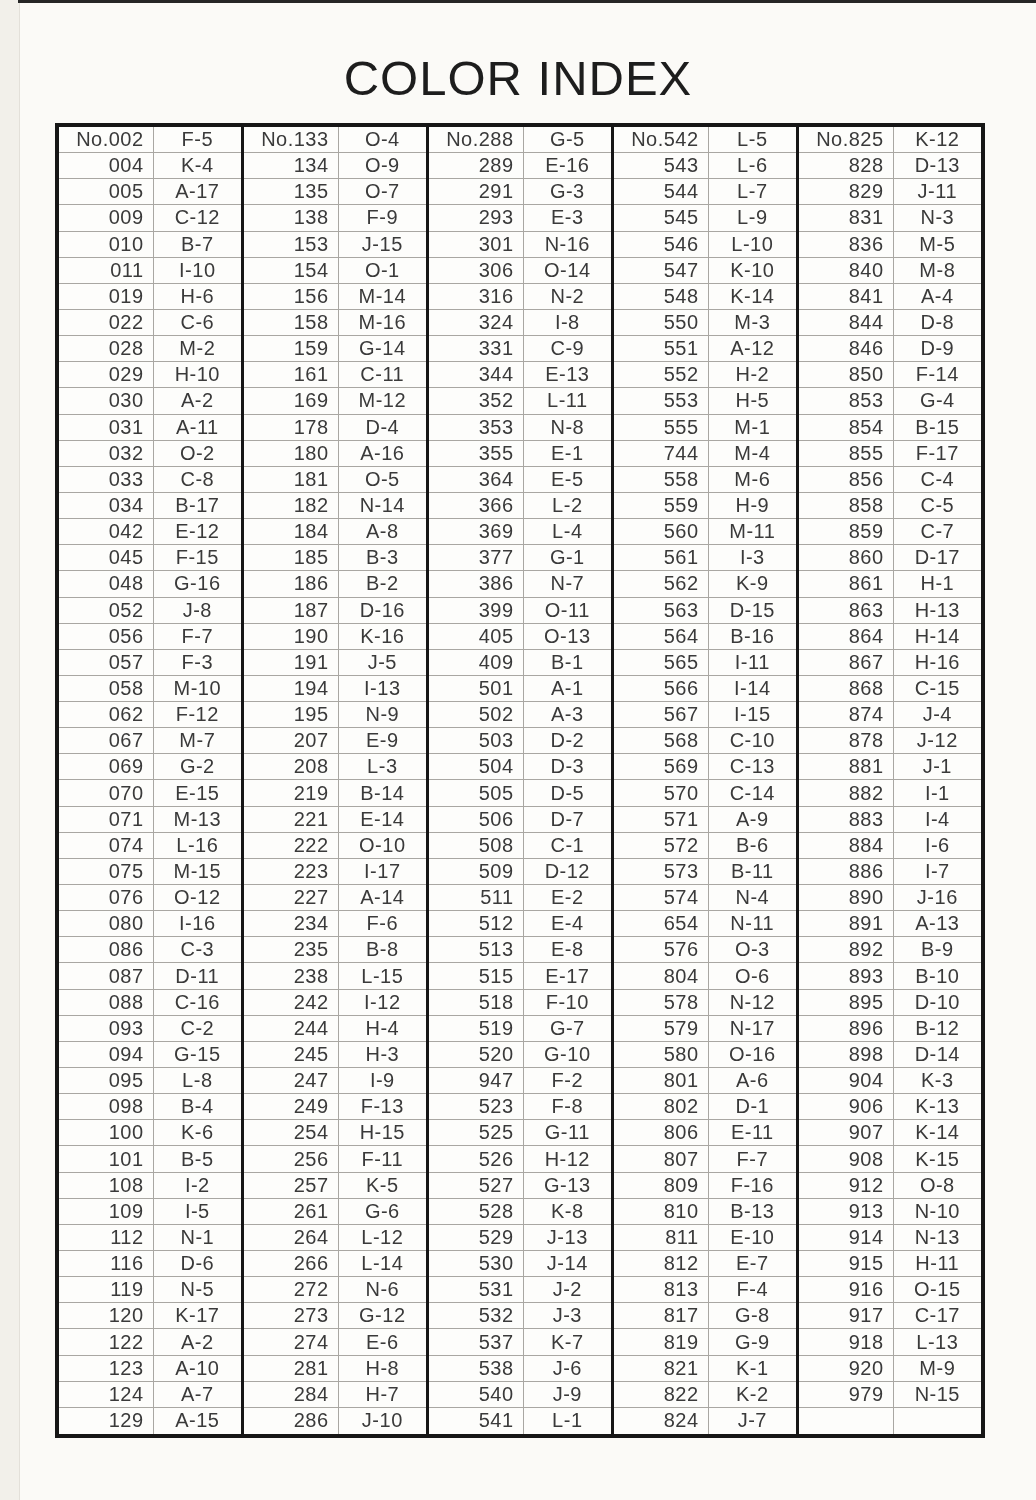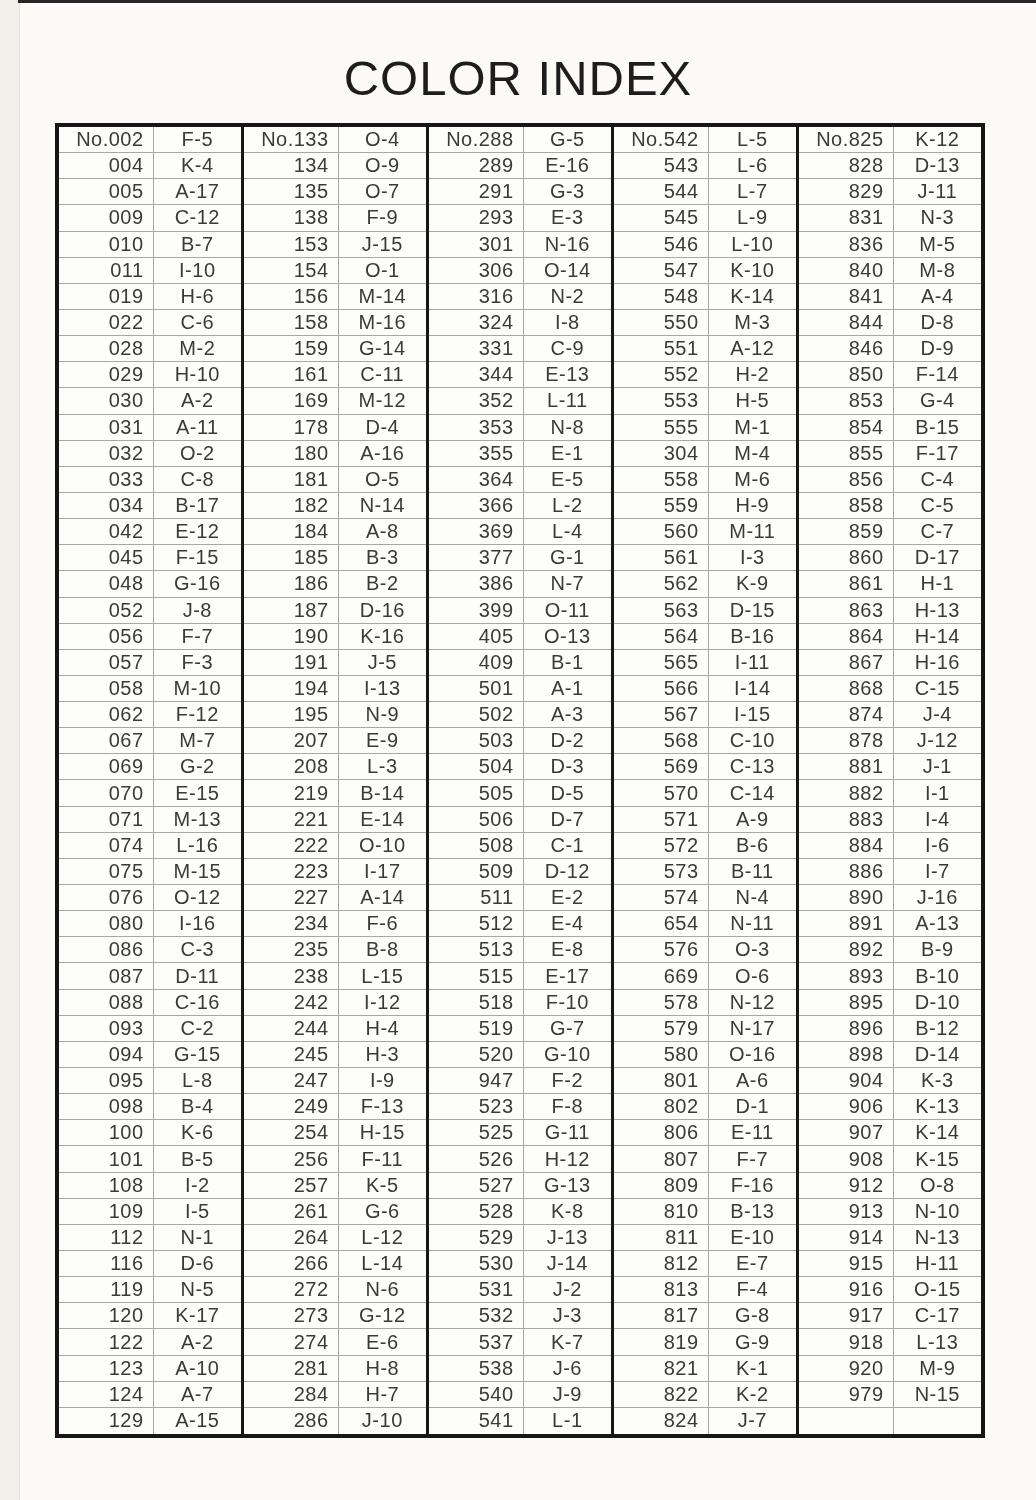--- a/index.html
+++ b/index.html
@@ -413,21 +413,21 @@
         <div class="cell no">550</div>
         <div class="cell code">M-3</div>
         <div class="cell no">551</div>
         <div class="cell code">A-12</div>
         <div class="cell no">552</div>
         <div class="cell code">H-2</div>
         <div class="cell no">553</div>
         <div class="cell code">H-5</div>
         <div class="cell no">555</div>
         <div class="cell code">M-1</div>
-        <div class="cell no">304</div>
+        <div class="cell no">744</div>
         <div class="cell code">M-4</div>
         <div class="cell no">558</div>
         <div class="cell code">M-6</div>
         <div class="cell no">559</div>
         <div class="cell code">H-9</div>
         <div class="cell no">560</div>
         <div class="cell code">M-11</div>
         <div class="cell no">561</div>
         <div class="cell code">I-3</div>
         <div class="cell no">562</div>
@@ -453,21 +453,21 @@
         <div class="cell no">572</div>
         <div class="cell code">B-6</div>
         <div class="cell no">573</div>
         <div class="cell code">B-11</div>
         <div class="cell no">574</div>
         <div class="cell code">N-4</div>
         <div class="cell no">654</div>
         <div class="cell code">N-11</div>
         <div class="cell no">576</div>
         <div class="cell code">O-3</div>
-        <div class="cell no">669</div>
+        <div class="cell no">804</div>
         <div class="cell code">O-6</div>
         <div class="cell no">578</div>
         <div class="cell code">N-12</div>
         <div class="cell no">579</div>
         <div class="cell code">N-17</div>
         <div class="cell no">580</div>
         <div class="cell code">O-16</div>
         <div class="cell no">801</div>
         <div class="cell code">A-6</div>
         <div class="cell no">802</div>

